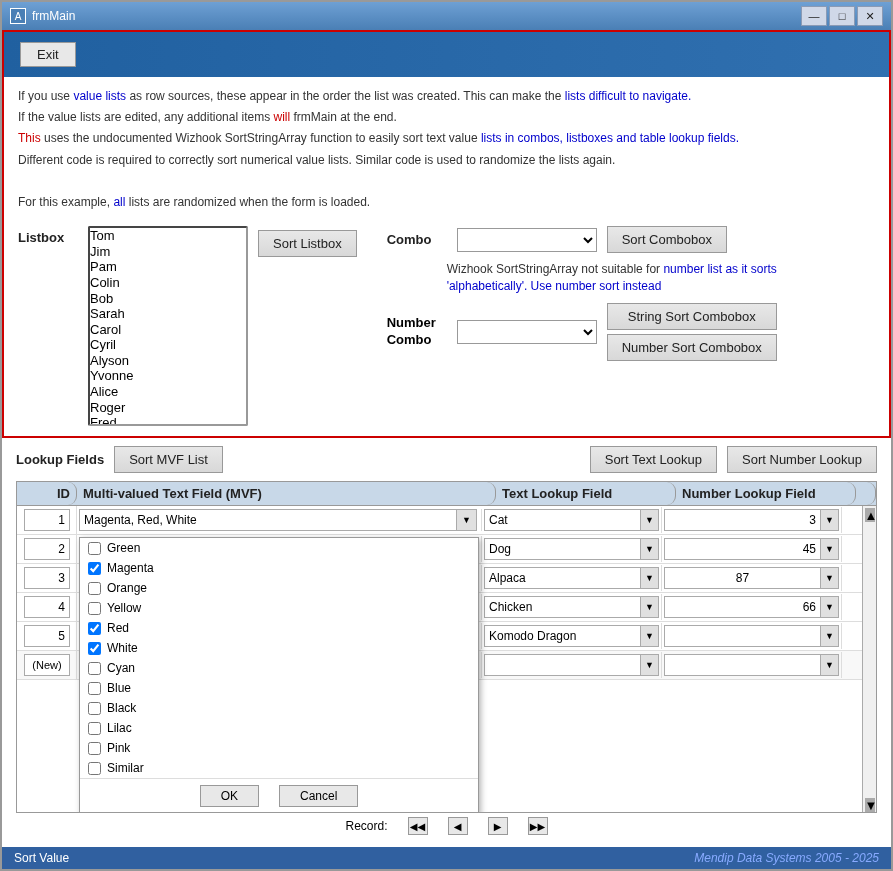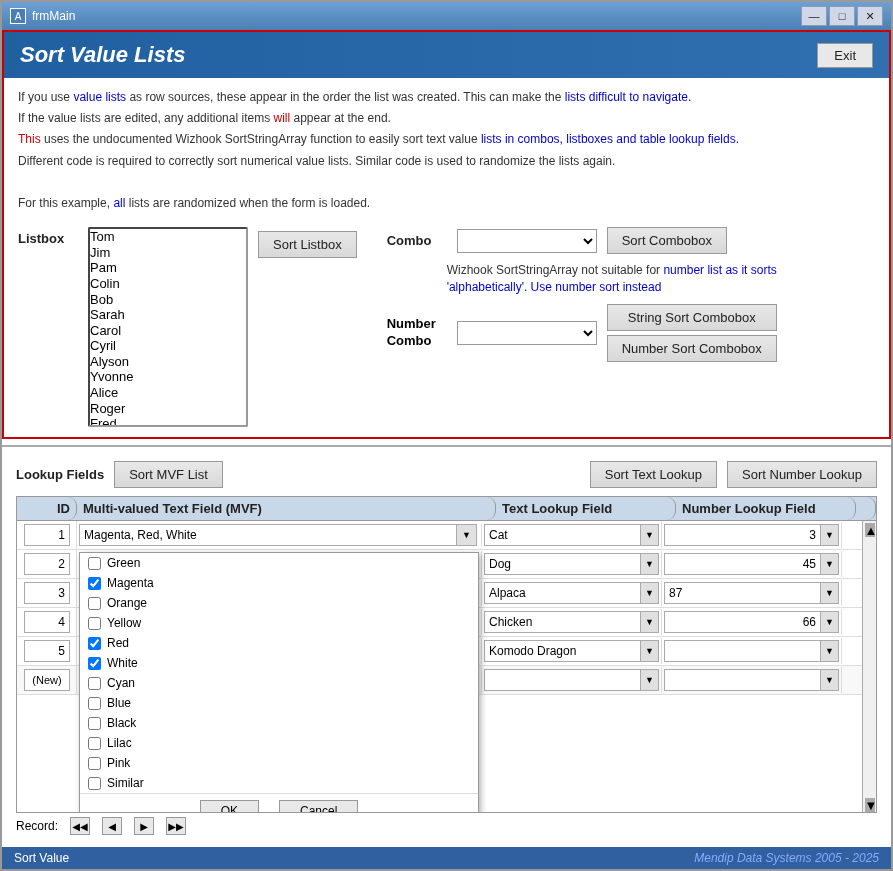--- a/index.html
+++ b/index.html
@@ -111,21 +111,21 @@
     .desc-line { margin-bottom: 2px; }
     .desc-blue { color: #0000cc; }
     .desc-red { color: #cc0000; }
 
     .body-section {
       flex: 1;
       background: white;
       padding: 0;
       overflow: hidden;
       display: flex;
-      flex-direction: column;
+      flex-direction: row;
     }
 
     .field-label {
       font-weight: bold;
       font-size: 13px;
       color: #222;
       min-width: 60px;
     }
 
     .listbox {
@@ -271,23 +271,24 @@
       display: flex;
       align-items: center;
       justify-content: center;
       font-size: 9px;
       cursor: pointer;
     }
 
     .record-nav {
       display: flex;
       align-items: center;
-      gap: 12px;
+      gap: 20px;
       padding: 4px 0;
       font-size: 12px;
+      justify-content: center;
     }
 
     .nav-btn {
       width: 20px;
       height: 18px;
       background: #e8e8e8;
       border: 1px solid #999;
       cursor: pointer;
       font-size: 10px;
       display: flex;
@@ -385,29 +386,28 @@
       <button class="tb-btn">—</button>
       <button class="tb-btn">□</button>
       <button class="tb-btn">✕</button>
     </div>
   </div>
 
   <div class="main-content">
 
     <div class="header-section">
       <div class="header-title-bar">
-        <span class="header-title">Sort Value Lists</span>
         <button class="exit-btn">Exit</button>
       </div>
       <div class="description-area">
         <div class="desc-line">
           <span>If you use </span><span class="desc-blue">value lists</span><span> as row sources, these appear in the order the list was created. This can make the </span><span class="desc-blue">lists difficult to navigate.</span>
         </div>
         <div class="desc-line">
-          <span>If the value lists are edited, any additional items </span><span class="desc-red">will</span><span> appear at the end.</span>
+          <span>If the value lists are edited, any additional items </span><span class="desc-red">will</span><span> frmMain at the end.</span>
         </div>
         <div class="desc-line">
           <span class="desc-red">This</span><span> uses the undocumented Wizhook SortStringArray function to easily sort text value </span><span class="desc-blue">lists in combos, listboxes and table lookup fields.</span>
         </div>
         <div class="desc-line">Different code is required to correctly sort numerical value lists. Similar code is used to randomize the lists again.</div>
         <div class="desc-line">&nbsp;</div>
         <div class="desc-line">For this example, <span class="desc-blue">all</span> lists are randomized when the form is loaded.</div>
       </div>
 
       <div style="padding: 6px 14px 10px; display: flex; align-items: flex-start; gap: 0;">
@@ -603,21 +603,21 @@
                   </div>
                 </div>
                 <div class="td-cell" style="padding: 2px 2px;">
                   <div class="td-combo">
                     <span>Alpaca</span>
                     <div class="td-combo-btn">▼</div>
                   </div>
                 </div>
                 <div class="td-cell" style="padding: 2px 2px;">
                   <div class="td-combo">
-                    <span style="flex:1; text-align:left;">87</span>
+                    <span style="flex:1; text-align:center;">87</span>
                     <div class="td-combo-btn">▼</div>
                   </div>
                 </div>
               </div>
 
               <div class="table-row">
                 <div class="td-cell td-id">
                   <input class="td-input" style="width: 46px; text-align: right;" value="4" readonly="">
                 </div>
                 <div class="td-cell" style="padding: 2px 2px;">

